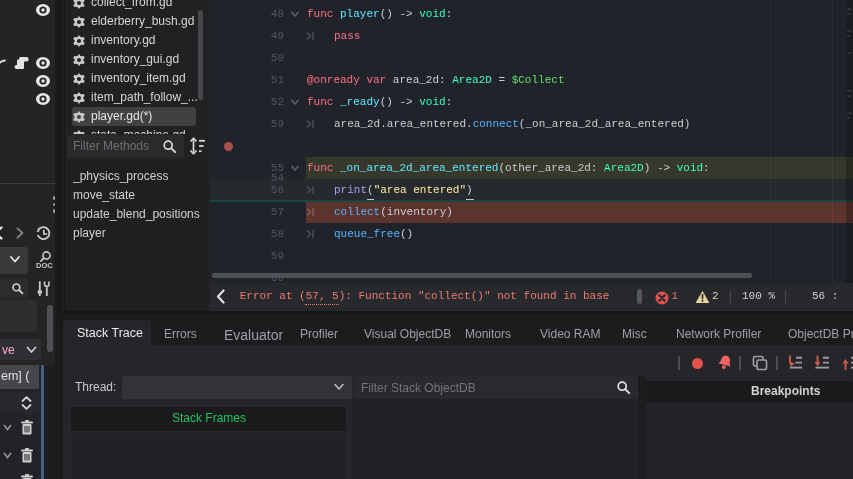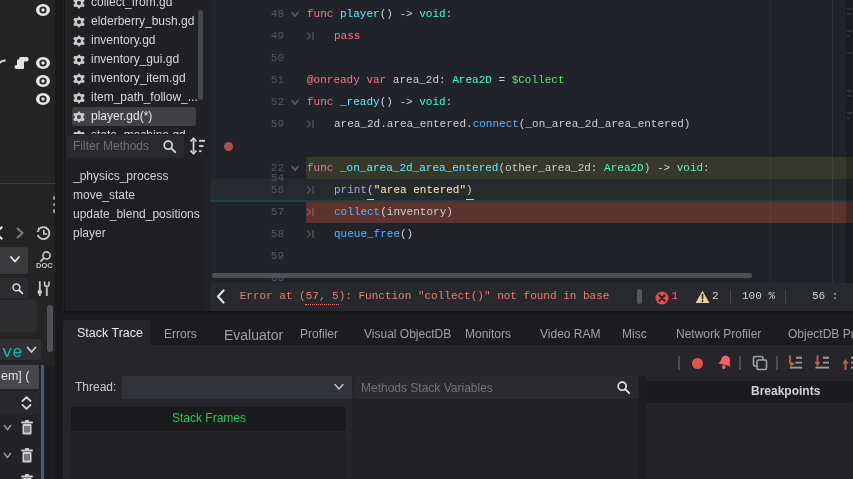--- a/index.html
+++ b/index.html
@@ -95,21 +95,21 @@
   <path d="M3.8 1 v7.5" stroke="#c9c9c9" stroke-width="1.8" stroke-linecap="round"></path>
   <circle cx="3.8" cy="11" r="2.3" fill="#c9c9c9"></circle>
   <path d="M3.8 13.2 v1.2" stroke="#c9c9c9" stroke-width="1.8" stroke-linecap="round"></path>
   <path d="M10.8 7 v7.5" stroke="#c9c9c9" stroke-width="1.8" stroke-linecap="round"></path>
   <path d="M8.6 1 v2.2 a2.2 2.2 0 0 0 4.4 0 V1" stroke="#c9c9c9" stroke-width="1.6" fill="none" stroke-linecap="round"></path>
 </svg>
 
 <div class="abs" style="left:-4px;top:300px;width:41px;height:32px;background:#2e2e30;border-radius:3px;"></div>
 <div class="abs" style="left:47px;top:305px;width:6px;height:47px;background:#505054;border-radius:3px;"></div>
 <div class="abs" style="left:-4px;top:339px;width:45px;height:21px;background:#303034;border-radius:3px;"></div>
-<div class="abs" style="left:2px;top:343px;font-size:17px;color:#14b8a6;font-family:Liberation Mono, monospace;">ve</div>
+<div class="abs" style="left:2px;top:343px;font-size:12px;color:#f9a8d4;">ve</div>
 <svg class="abs" style="left:26px;top:346px;" width="11" height="8" viewBox="0 0 11 8">
   <path d="M1.5 1.5 L5.5 6 L9.5 1.5" stroke="#cfcfcf" stroke-width="1.7" fill="none" stroke-linecap="round" stroke-linejoin="round"></path>
 </svg>
 
 <div class="abs" style="left:0;top:365px;width:39px;height:24px;background:#46464c;"></div>
 <div class="abs" style="left:1px;top:369px;font-size:12.5px;color:#e2e2e2;">em] (</div>
 
 <div class="abs" style="left:41px;top:365px;width:2.5px;height:114px;background:#3e6186;"></div>
 <div class="abs" style="left:44px;top:365px;width:11px;height:114px;background:#1e1e20;"></div>
 
@@ -259,21 +259,21 @@
   <div class="abs" style="left:2px;top:272.5px;width:540px;height:5.5px;background:#4e5054;border-radius:3px;"></div>
 </div>
 
 <div class="lnum" style="top:3px;">48</div>
 <div class="lnum" style="top:25px;">49</div>
 <div class="lnum" style="top:47px;">50</div>
 <div class="lnum" style="top:69px;">51</div>
 <div class="lnum" style="top:91px;text-align:right;">52</div>
 <div class="lnum" style="top:113px;">59</div>
 <div class="lnum" style="top:135px;margin-top:32px;">54</div>
-<div class="lnum" style="top:157px;">22</div>
+<div class="lnum" style="top:157px;">55</div>
 <div class="lnum" style="top:179px;">56</div>
 <div class="lnum" style="top:201px;">57</div>
 <div class="lnum" style="top:223px;">58</div>
 <div class="lnum" style="top:245px;">59</div>
 <div class="lnum" style="top:267px;height:14px;overflow:hidden;">60</div>
 
 <svg class="fold" style="top:3px;" viewBox="0 0 12 22">
     <path d="M2.5 9 L6 13 L9.5 9" stroke="#596069" stroke-width="1.6" fill="none"></path>
   </svg>
 <svg class="fold" style="top:91px;" viewBox="0 0 12 22">
@@ -385,21 +385,21 @@
   <path d="M10 2.8 h6 M10 7.6 h6 M10 12.6 h6" stroke="#9a9da1" stroke-width="1.9"></path>
 </svg>
 
 <div class="abs" style="left:75px;top:380px;font-size:12px;color:#c8cacc;">Thread:</div>
 <div class="abs" style="left:121.5px;top:375.5px;width:230px;height:23.5px;background:#323338;border-radius:2px;"></div>
 <svg class="abs" style="left:333px;top:383px;" width="12" height="9" viewBox="0 0 12 9">
   <path d="M2 1.5 L6 6 L10 1.5" stroke="#b9babe" stroke-width="1.6" fill="none" stroke-linecap="round" stroke-linejoin="round"></path>
 </svg>
 
 <div class="abs" style="left:355px;top:375.5px;width:283px;height:23.5px;background:#2a2a2e;border-radius:2px;"></div>
-<div class="abs" style="left:361px;top:380.5px;font-size:12px;color:#717478;">Methods Stack Variables</div>
+<div class="abs" style="left:361px;top:380.5px;font-size:12px;color:#717478;">Filter Stack ObjectDB</div>
 <svg class="abs" style="left:616px;top:380px;" width="15" height="15" viewBox="0 0 15 15">
   <circle cx="6.2" cy="6.2" r="4" fill="none" stroke="#e6e6e6" stroke-width="1.7"></circle>
   <path d="M9.2 9.2 L13.2 13.2" stroke="#e6e6e6" stroke-width="1.9" stroke-linecap="round"></path>
 </svg>
 
 <div class="abs" style="left:646px;top:380.5px;width:207px;height:22.5px;background:#1b1b1d;border-radius:2px;"></div>
 <div class="abs" style="left:751px;top:384px;font-size:12px;color:#d0d2d4;font-weight:bold;">Breakpoints</div>
 
 <div class="abs" style="left:70.5px;top:407px;width:275.5px;height:23.5px;background:#1b1b1d;border-radius:2px;"></div>
 <div class="abs" style="left:172px;top:411px;font-size:12px;color:#22c55e;">Stack Frames</div>

